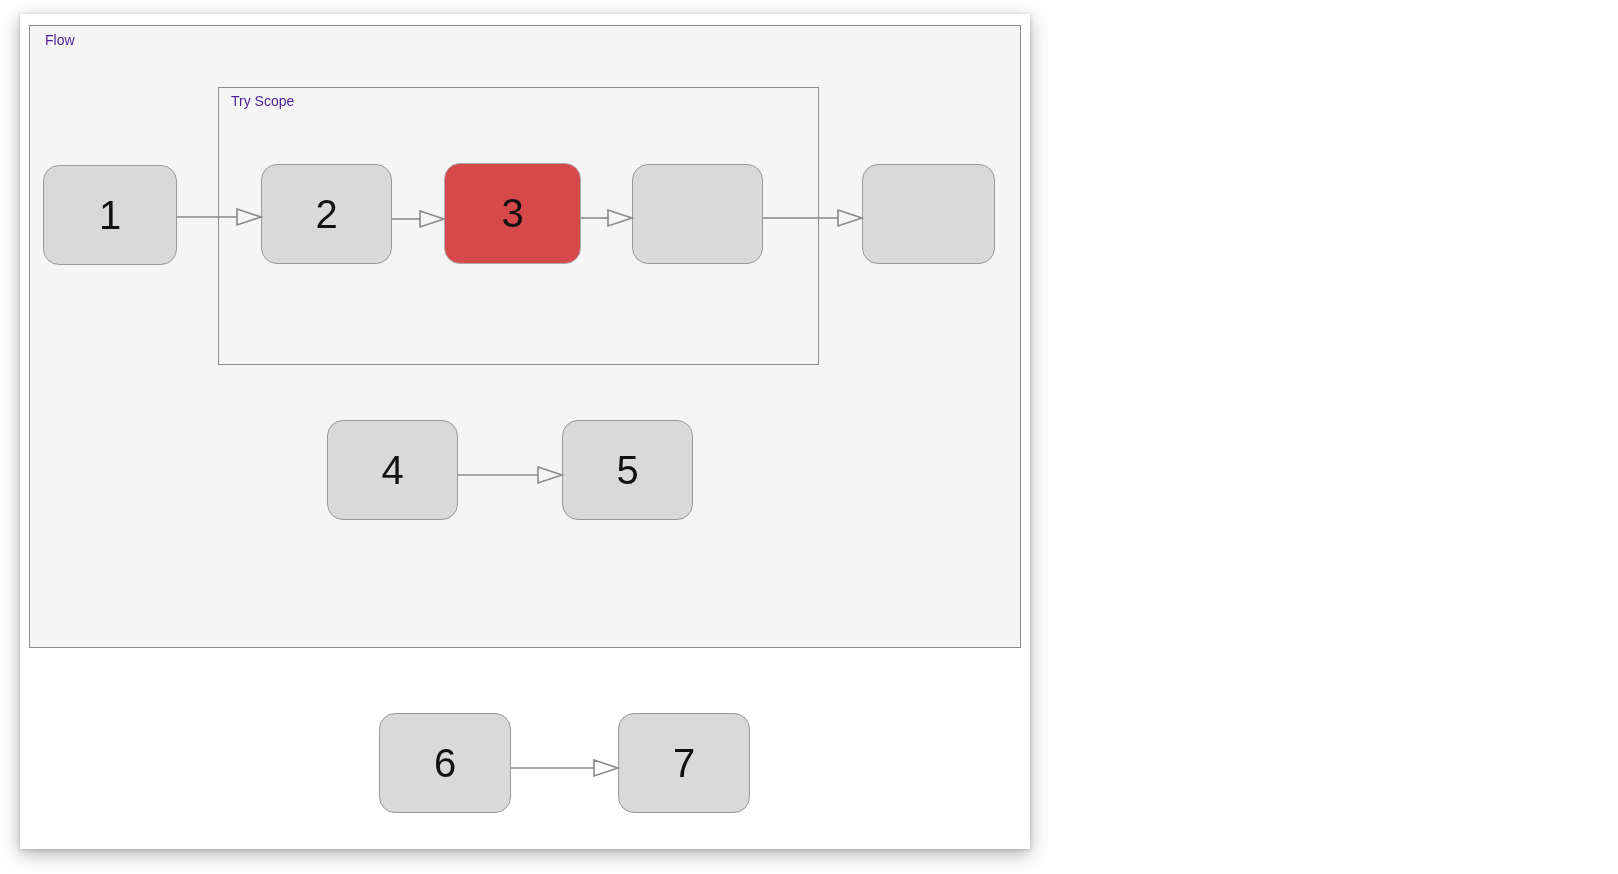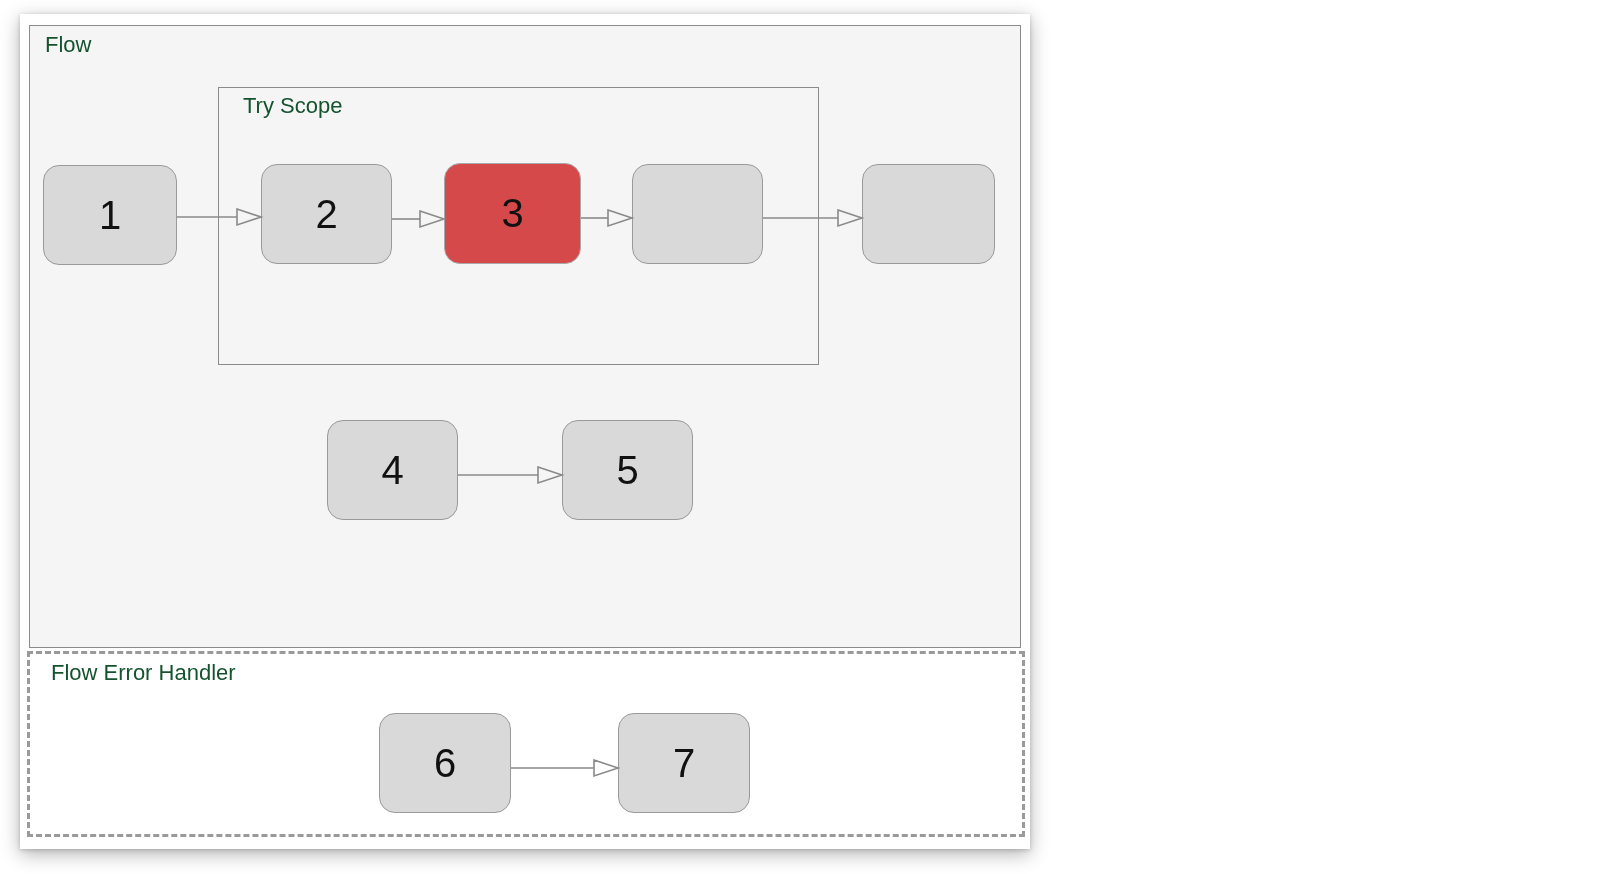--- a/index.html
+++ b/index.html
@@ -10,40 +10,40 @@
     overflow: hidden;
   }
   .canvas {
     position: absolute;
     left: 20px; top: 14px;
     width: 1010px; height: 835px;
     background: #ffffff;
     box-shadow: 0 5px 18px rgba(0,0,0,0.30), 0 1px 4px rgba(0,0,0,0.18);
   }
   .container-label {
-    font-size: 22px;
-    color: #14532d;
+    font-size: 14px;
+    color: #4c1d95;
     line-height: 1.2;
   }
   .flow-box {
     position: absolute;
     left: 9px; top: 11px;
     width: 992px; height: 623px;
     background: #f4f5f4;
     border: 1.5px solid #8b8b8b;
   }
   .flow-box .container-label { position: absolute; left: 15px; top: 6px; }
   .try-box {
     position: absolute;
     left: 188px; top: 61px;
     width: 601px; height: 278px;
     border: 1.5px solid #8b8b8b;
     background: transparent;
   }
-  .try-box .container-label { position: absolute; left: 12px; top: 5px; margin-left: 12px; }
+  .try-box .container-label { position: absolute; left: 12px; top: 5px; }
   .oep-box {
     position: absolute;
     left: 187px; top: 341px;
     width: 605px; height: 190px;
     background: #ffffff;
     border: 3px dashed #9a9a9a;
   }
   .oep-box .container-label { position: absolute; left: 11px; top: 4px; font-weight: bold; }
   .feh-box {
     position: absolute;
@@ -97,23 +97,20 @@
 
   <div class="flow-box">
     <div class="container-label">Flow</div>
 
     <div class="try-box">
       <div class="container-label">Try Scope</div>
     </div>
   </div>
 
 
-  <div class="feh-box">
-    <div class="container-label">Flow Error Handler</div>
-  </div>
 
   <div class="node n1">1</div>
   <div class="node n2">2</div>
   <div class="node n3 error">3</div>
   <div class="node n4"></div>
   <div class="node n5"></div>
   <div class="node n6">4</div>
   <div class="node n7">5</div>
   <div class="node n8">6</div>
   <div class="node n9">7</div>

